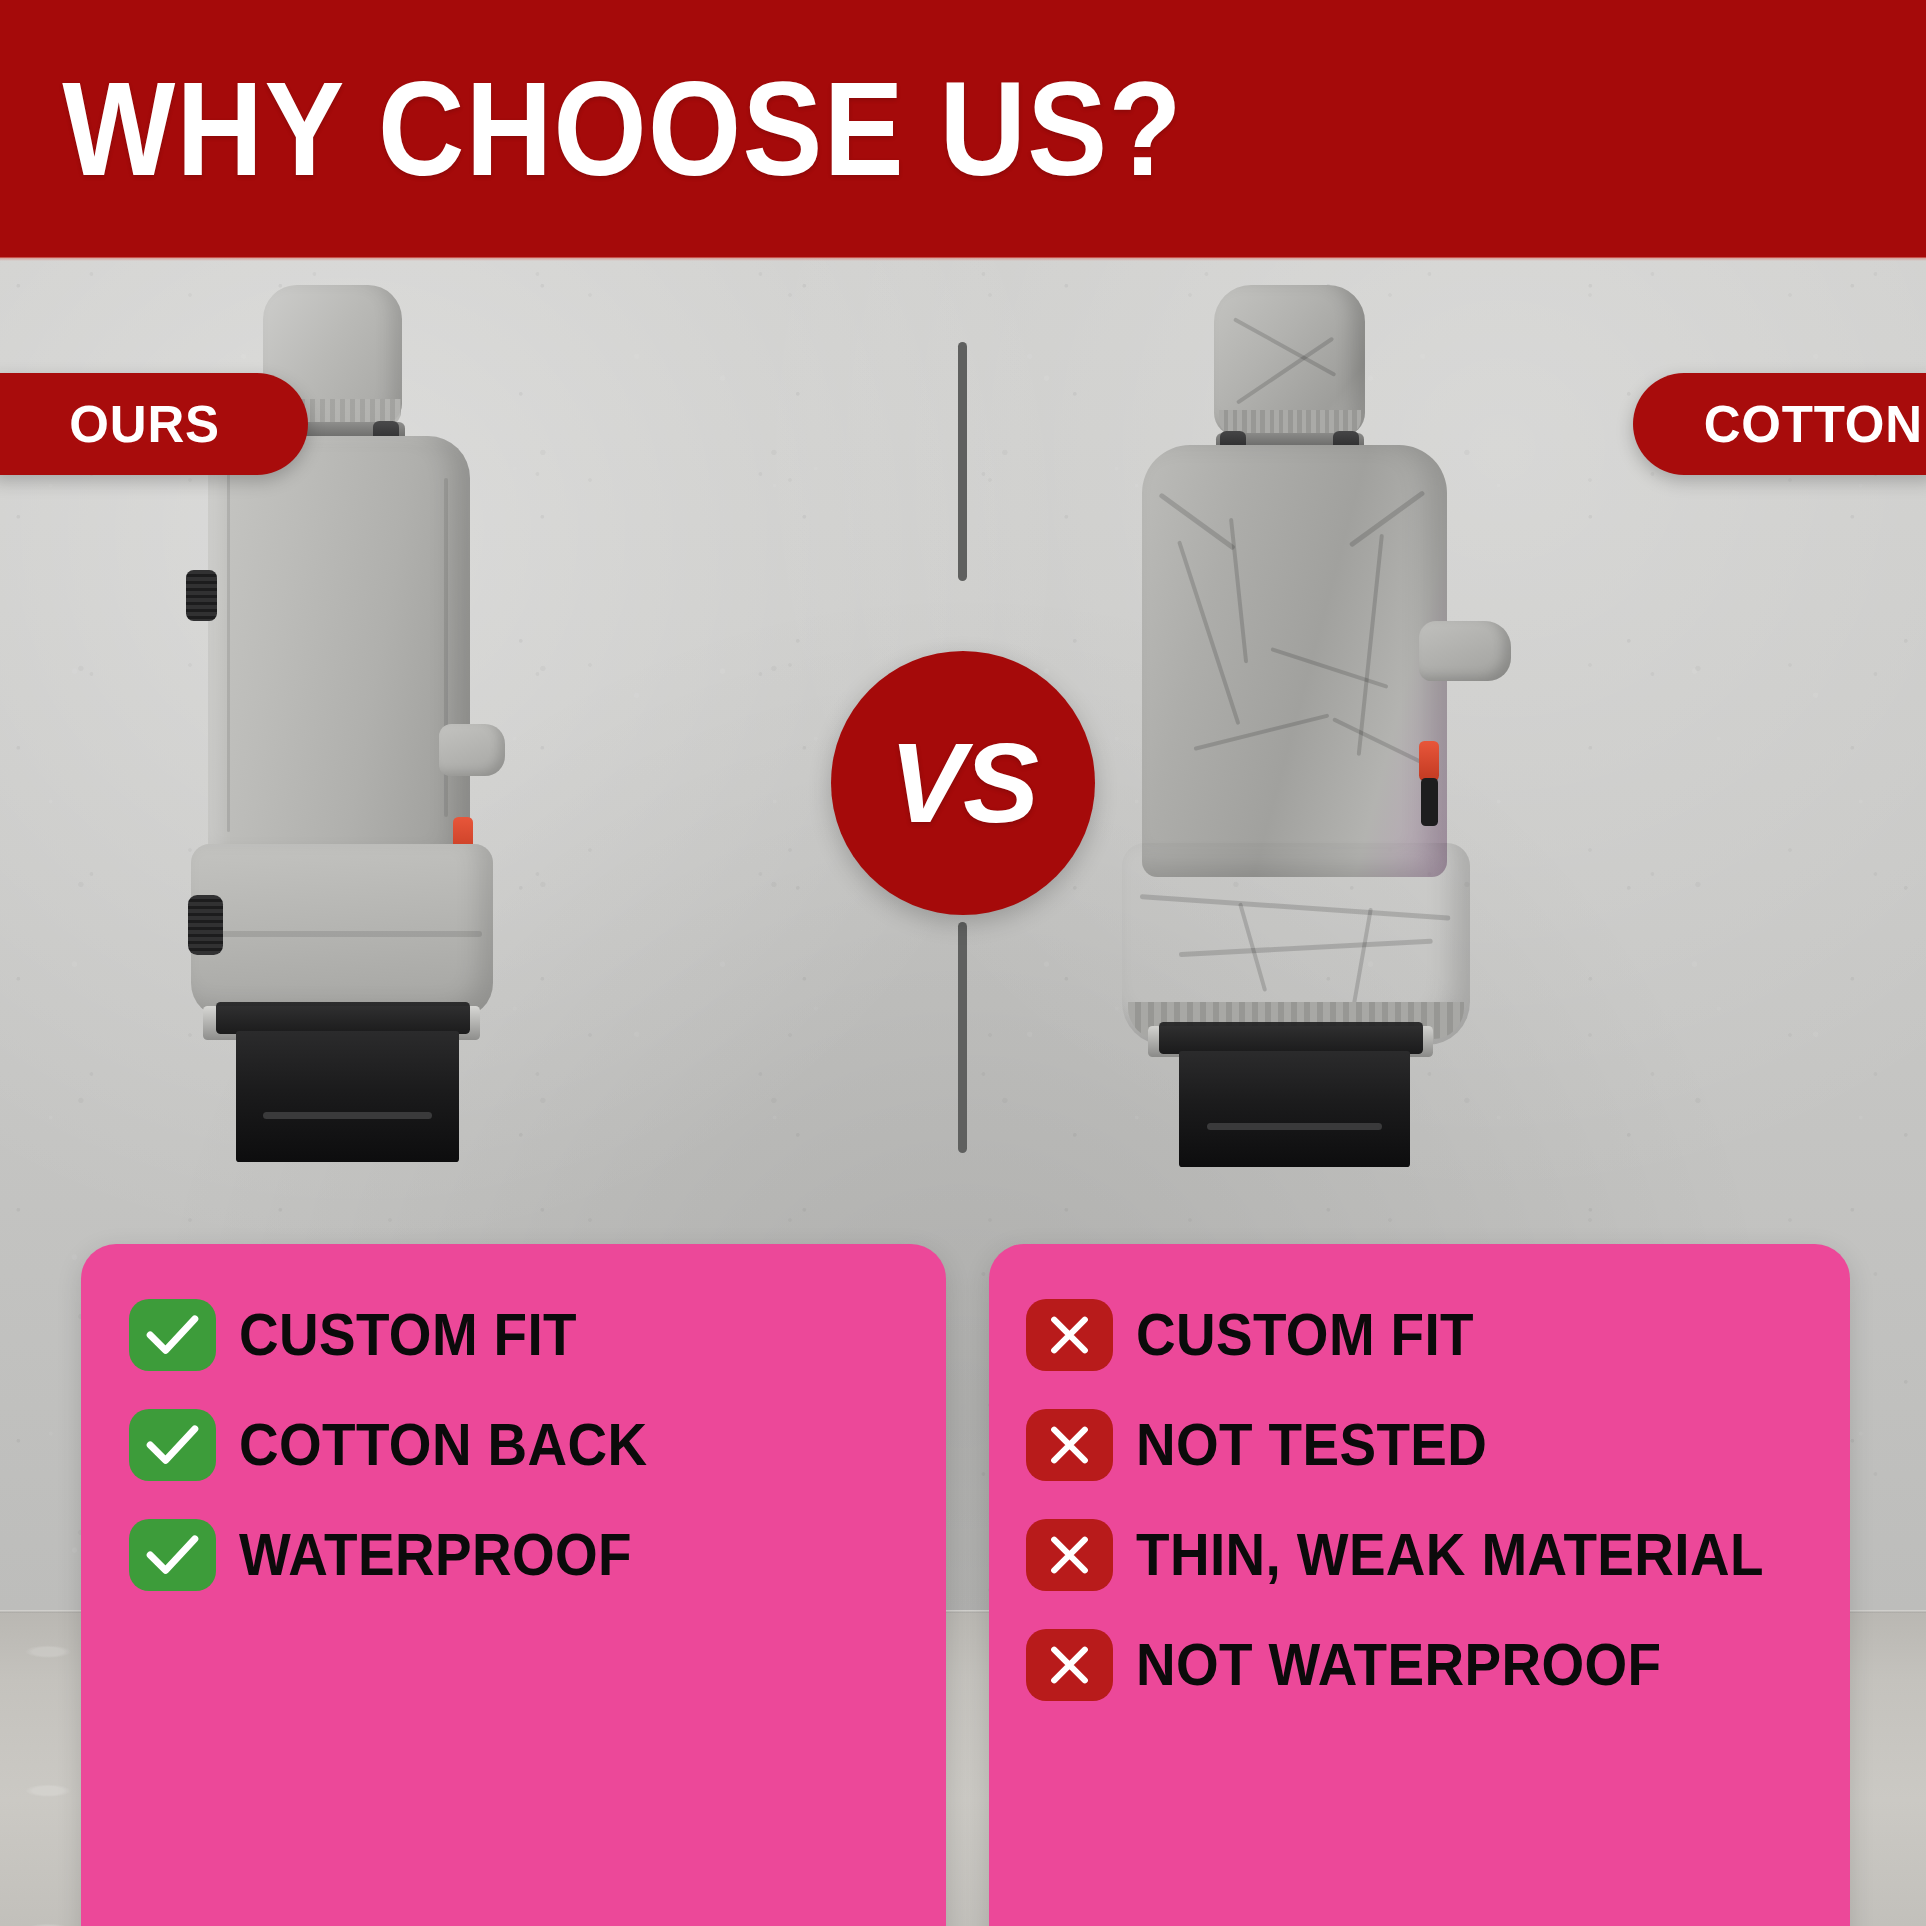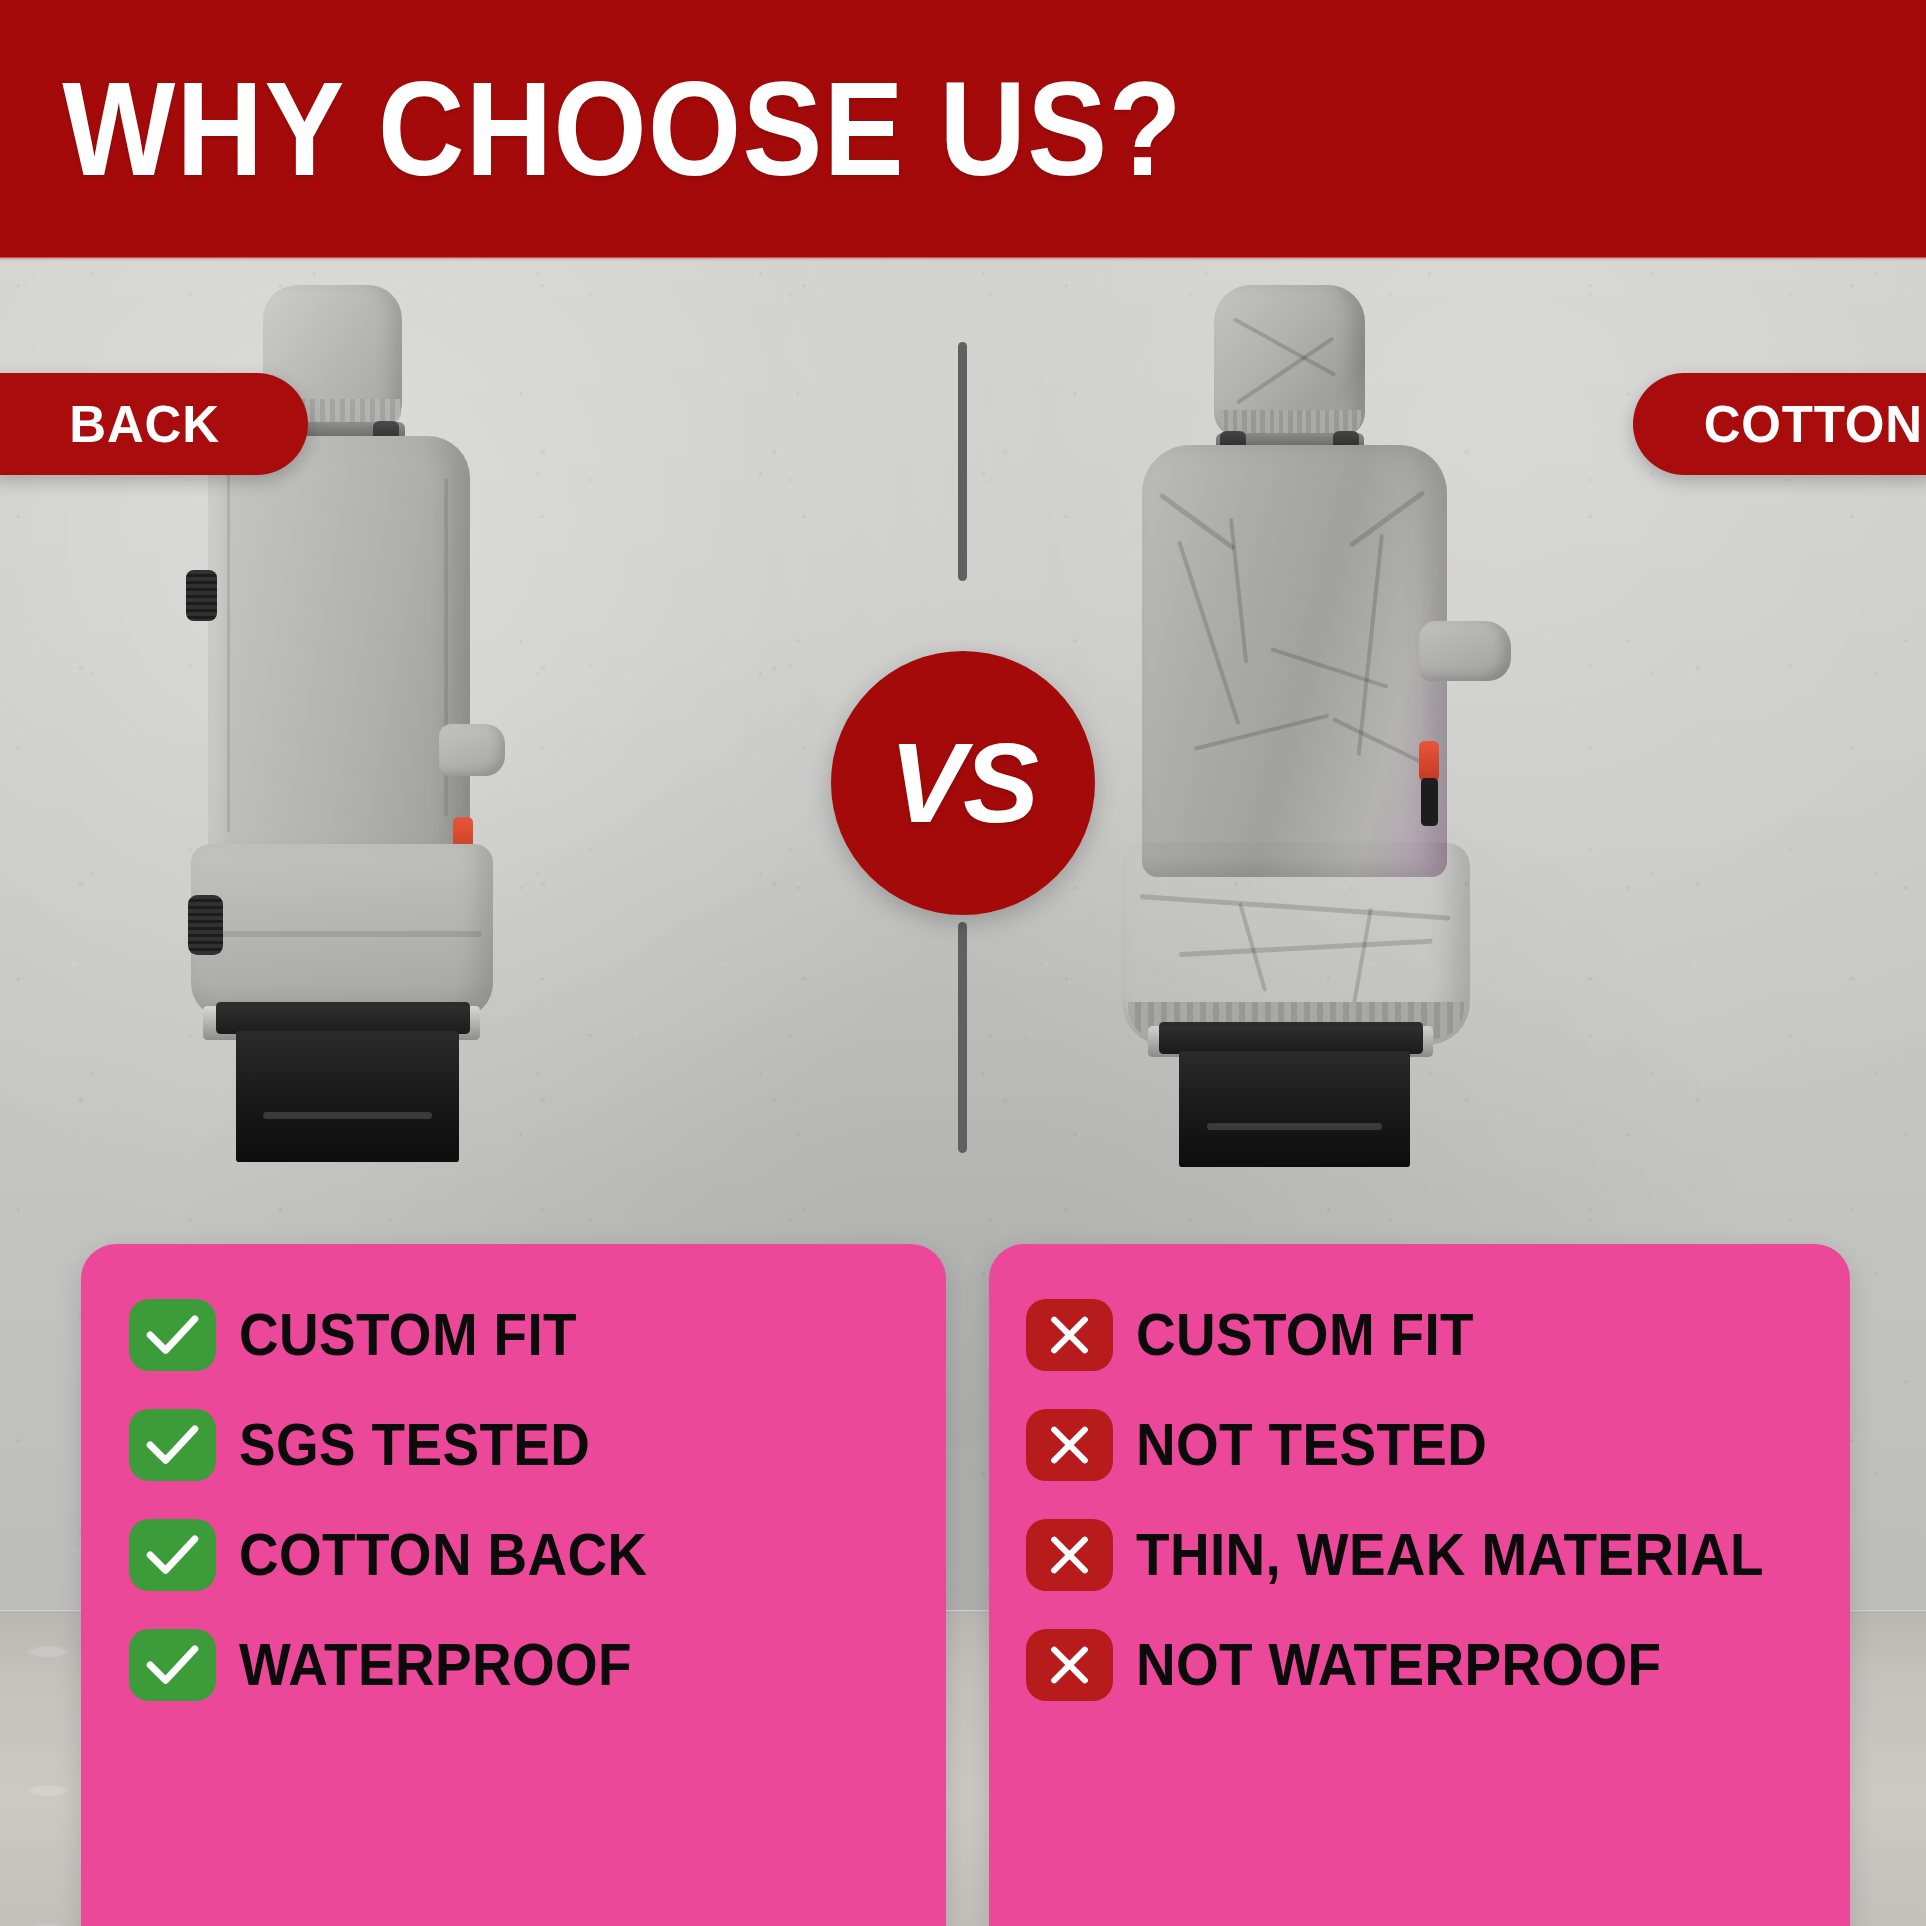--- a/index.html
+++ b/index.html
@@ -408,61 +408,53 @@
     <div class="sp oth-pedestal pedestal"></div>
   </div>
 
   <div class="divider-seg divider-top"></div>
   <div class="divider-seg divider-bottom"></div>
   <div class="vs-circle">
     <span class="vs-text">VS</span>
   </div>
 
   <div class="badge badge-ours">
-    <span>BACK</span>
+    <span>OURS</span>
   </div>
   <div class="badge badge-others">
     <span>COTTON</span>
   </div>
 
   <div class="card" id="card-ours">
 
     <div class="feature-row">
       <span class="mark mark-ok">
         <svg width="57" height="48" viewBox="0 0 74 62" aria-hidden="true">
           <path d="M8 31 L28 51 L66 10" fill="none" stroke="#ffffff" stroke-width="9" stroke-linecap="round" stroke-linejoin="round"></path>
         </svg>
       </span>
       <span class="feature-label">CUSTOM FIT</span>
     </div>
 
+
     <div class="feature-row">
       <span class="mark mark-ok">
         <svg width="57" height="48" viewBox="0 0 74 62" aria-hidden="true">
           <path d="M8 31 L28 51 L66 10" fill="none" stroke="#ffffff" stroke-width="9" stroke-linecap="round" stroke-linejoin="round"></path>
         </svg>
       </span>
-      <span class="feature-label">SGS TESTED</span>
+      <span class="feature-label">COTTON BACK</span>
     </div>
 
     <div class="feature-row">
       <span class="mark mark-ok">
         <svg width="57" height="48" viewBox="0 0 74 62" aria-hidden="true">
           <path d="M8 31 L28 51 L66 10" fill="none" stroke="#ffffff" stroke-width="9" stroke-linecap="round" stroke-linejoin="round"></path>
         </svg>
       </span>
-      <span class="feature-label">COTTON BACK</span>
-    </div>
-
-    <div class="feature-row">
-      <span class="mark mark-ok">
-        <svg width="57" height="48" viewBox="0 0 74 62" aria-hidden="true">
-          <path d="M8 31 L28 51 L66 10" fill="none" stroke="#ffffff" stroke-width="9" stroke-linecap="round" stroke-linejoin="round"></path>
-        </svg>
-      </span>
       <span class="feature-label">WATERPROOF</span>
     </div>
 
 
   </div>
 
   <div class="card" id="card-others">
 
     <div class="feature-row">
       <span class="mark mark-no">

